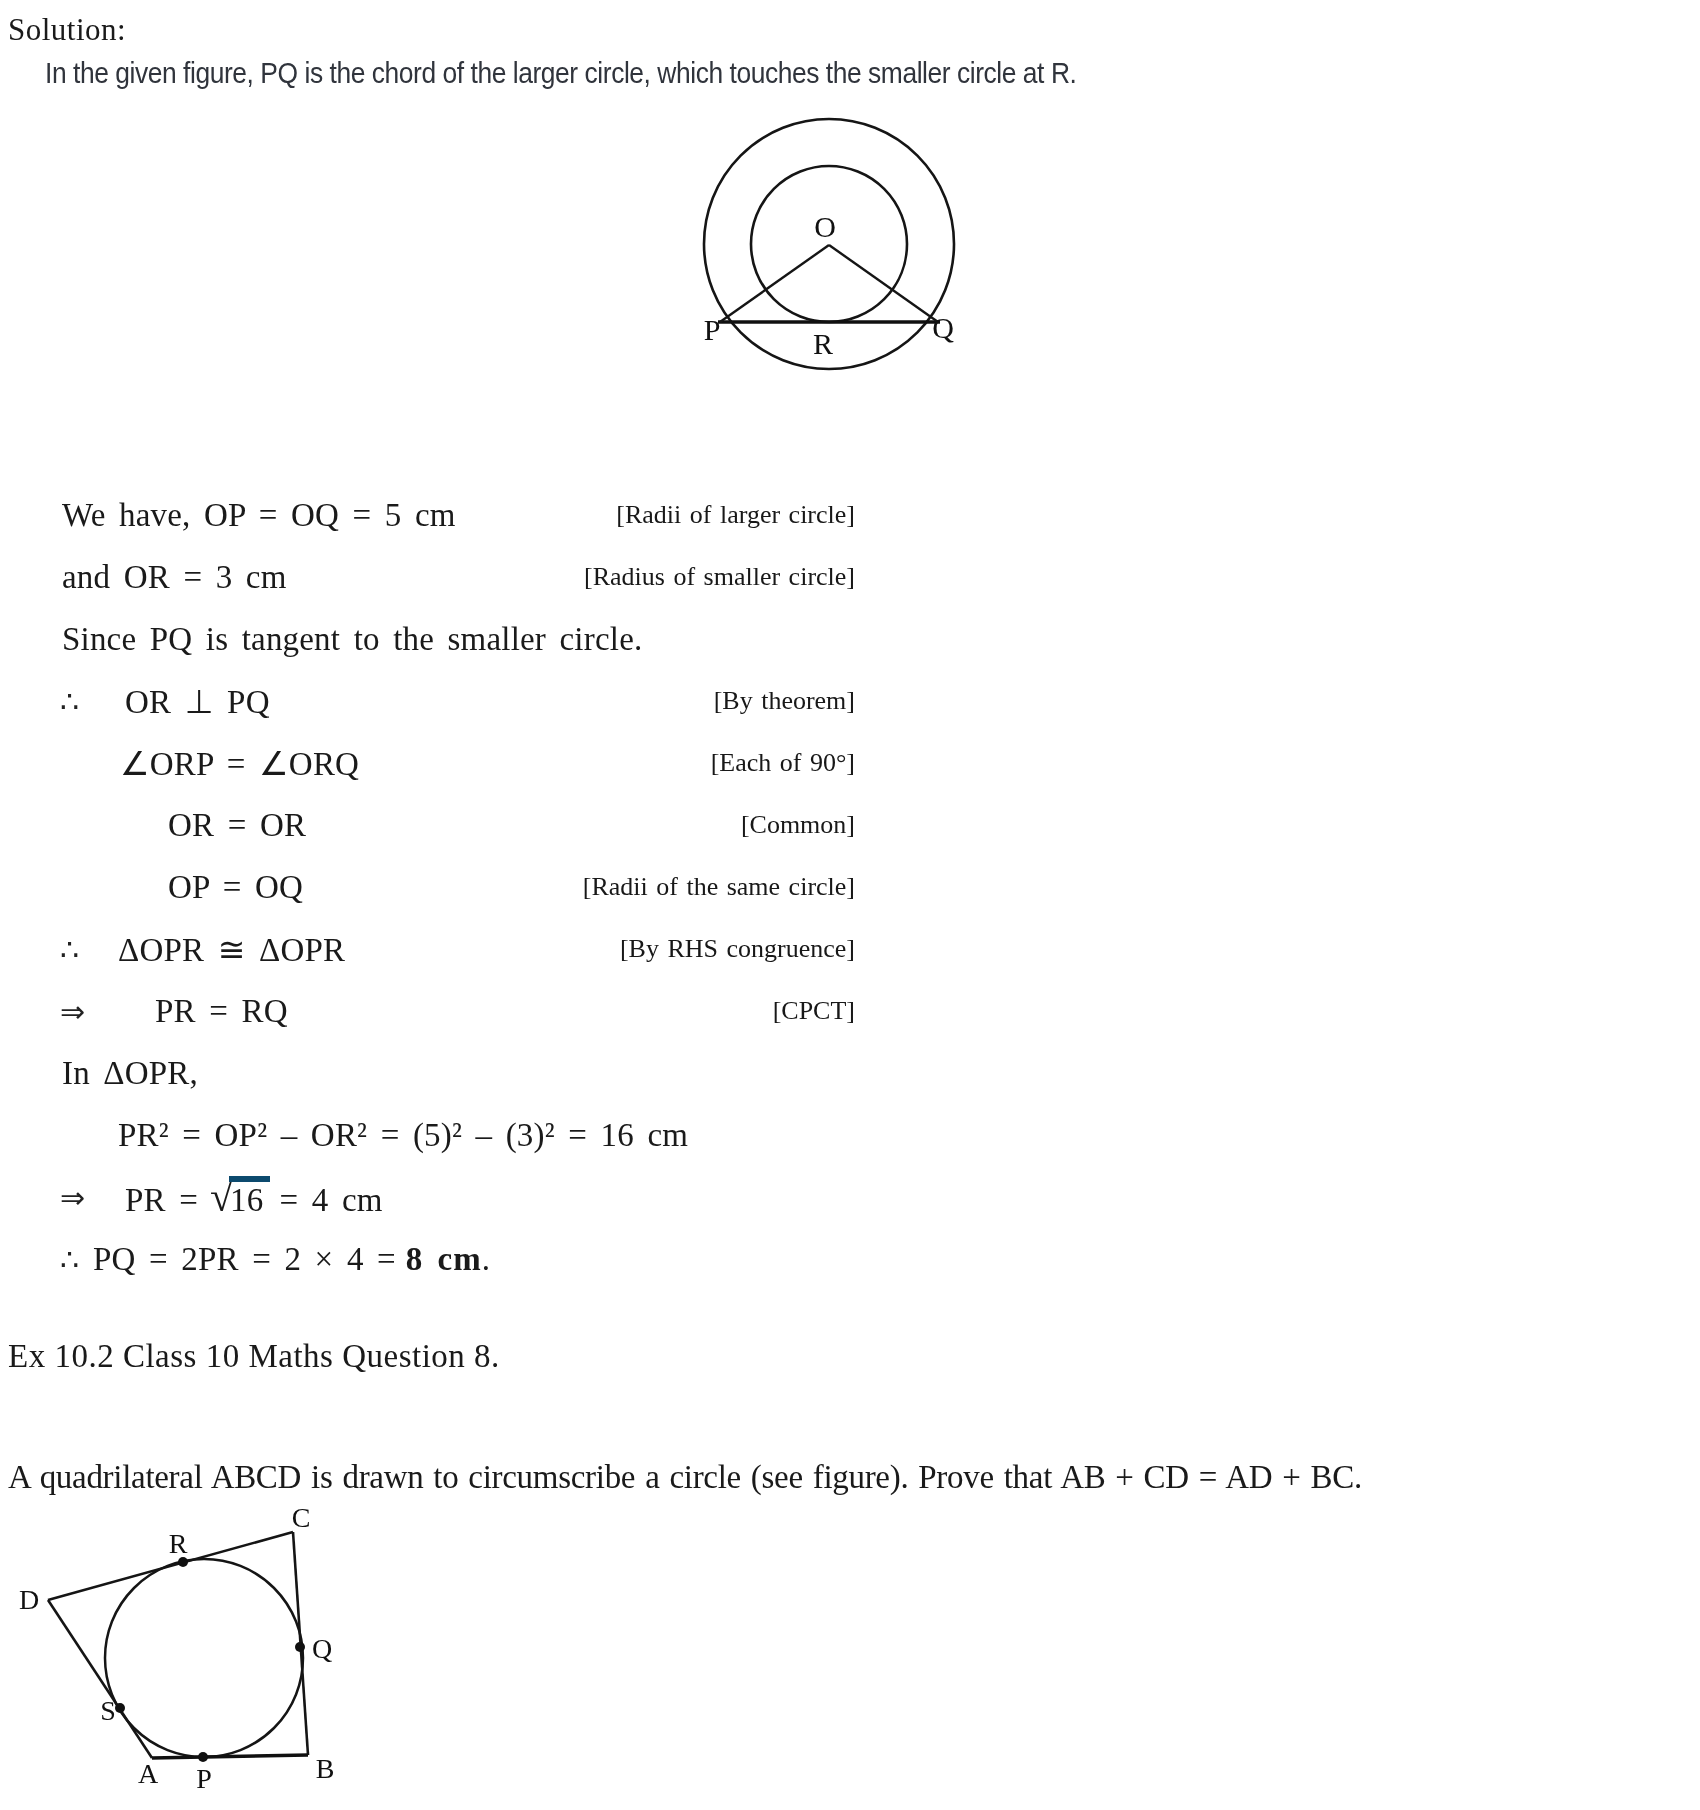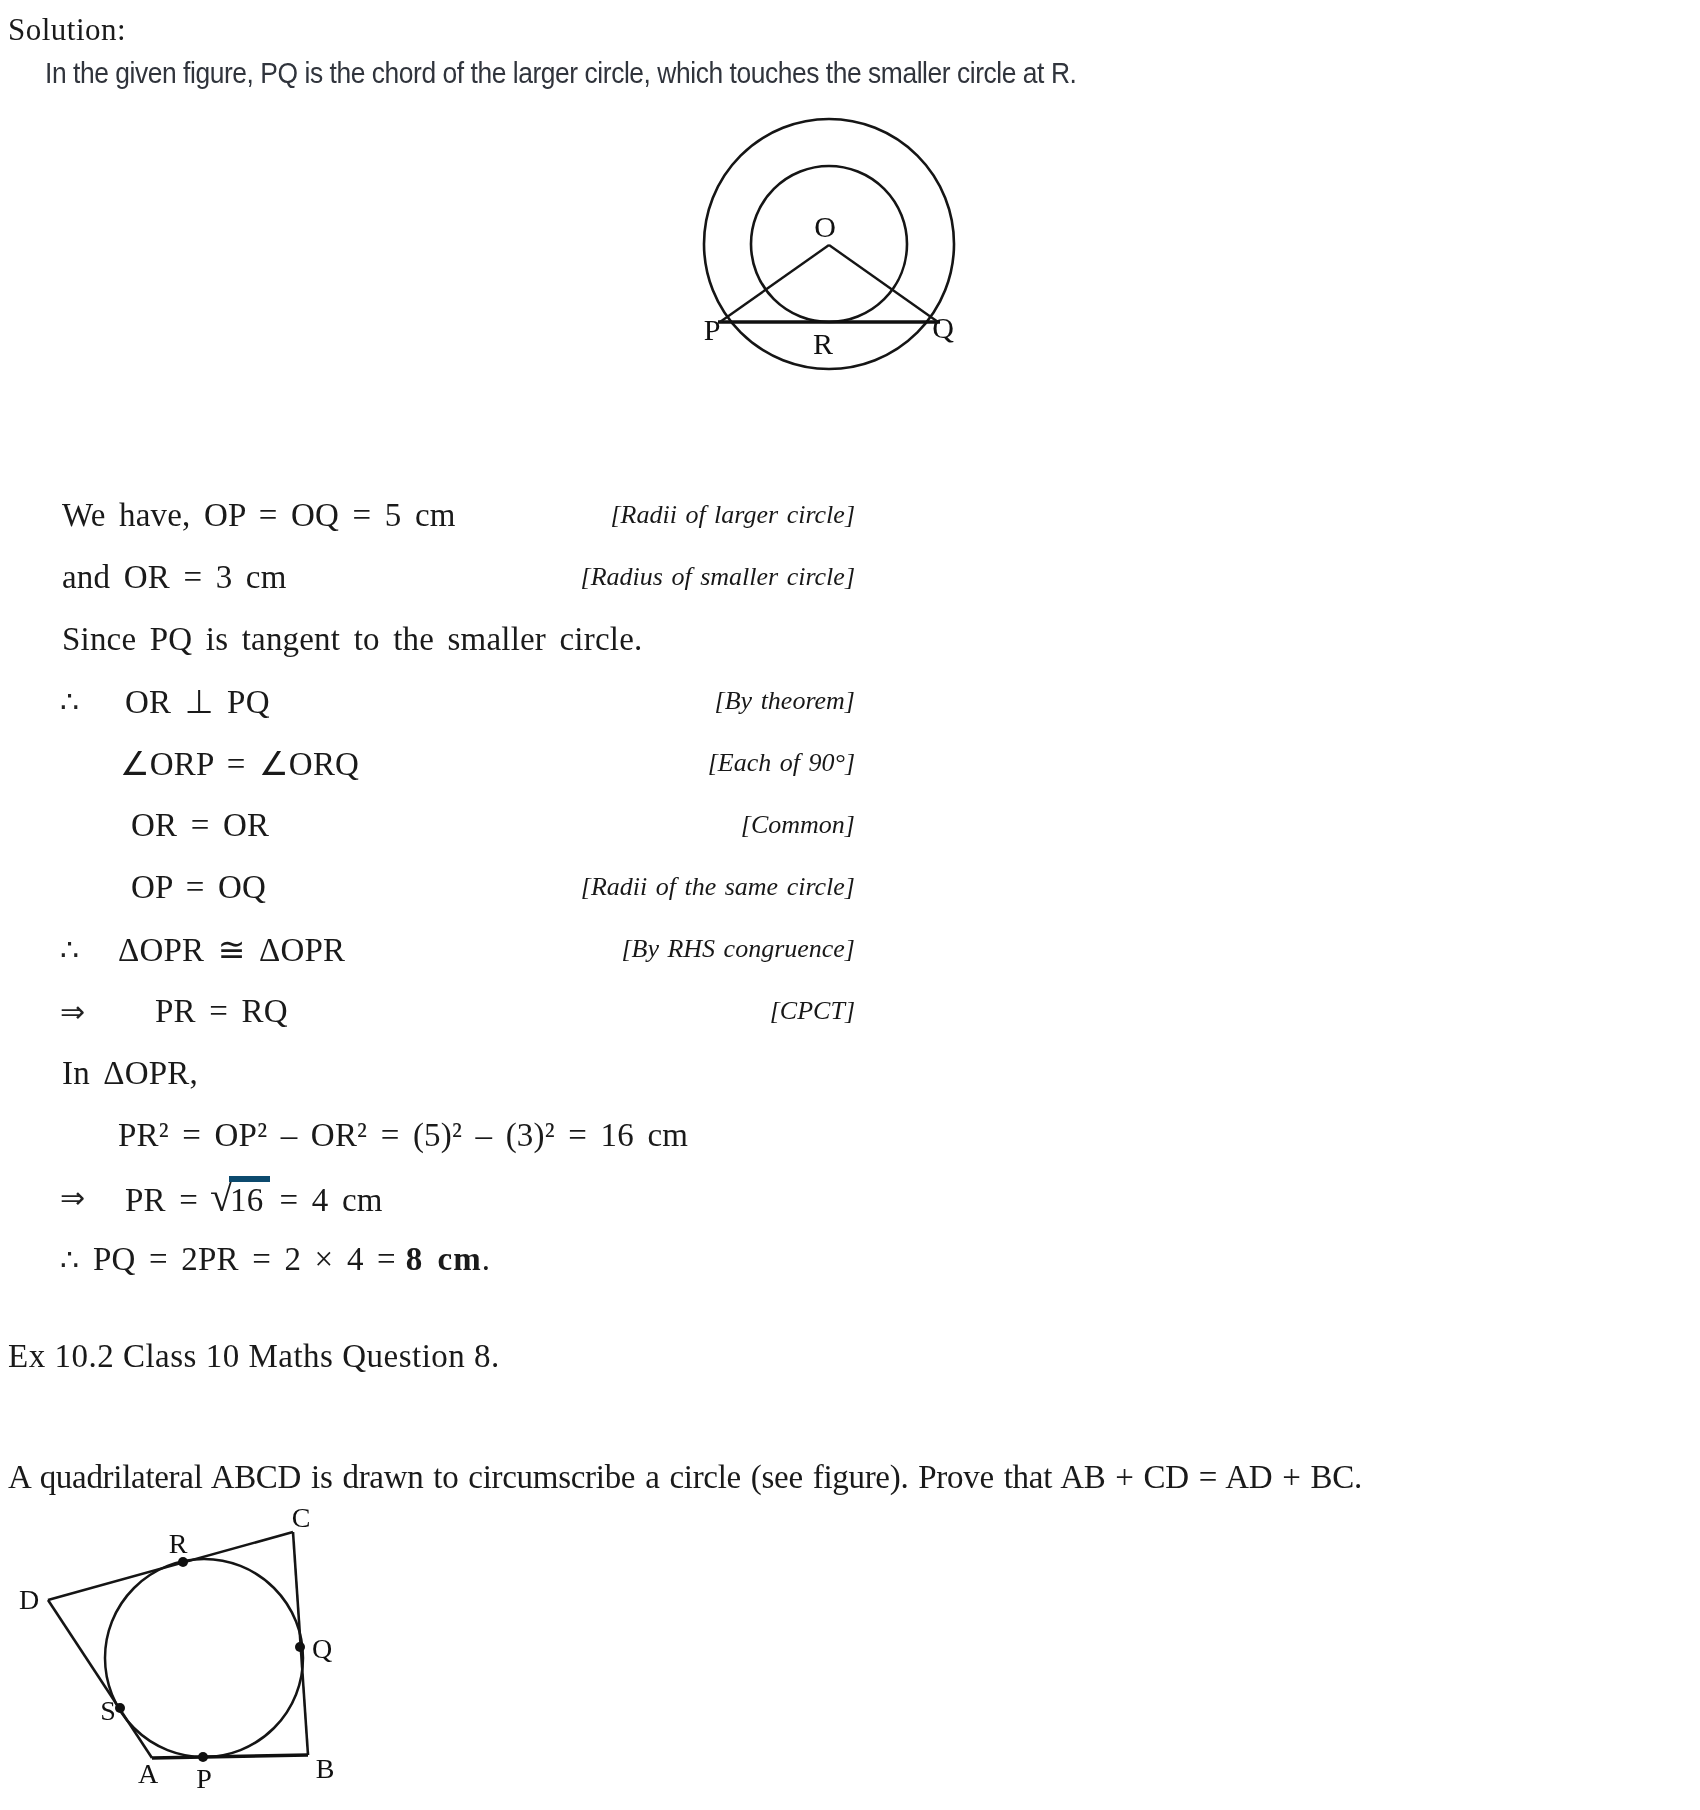--- a/index.html
+++ b/index.html
@@ -28,24 +28,24 @@
   .sol-row{
     position:relative;height:62px;display:flex;align-items:center;
     font-size:33px;white-space:nowrap;
   }
   .sol-row .marker{
     position:absolute;left:5px;font-size:30px;color:#222;
   }
   .sol-row .marker:empty{display:none;}
   .mtext{word-spacing:5px;letter-spacing:.2px;}
   .reason{
-    margin-left:auto;font-size:26px;word-spacing:2px;color:#181818;font-style:italic;
+    margin-left:auto;font-size:26px;word-spacing:2px;color:#181818;
   }
   .i7{margin-left:7px}.i38{margin-left:38px}.i63{margin-left:63px}
-  .i65{margin-left:65px}.i70{margin-left:70px}.i100{margin-left:100px}.i113{margin-left:76px}
+  .i65{margin-left:65px}.i70{margin-left:70px}.i100{margin-left:100px}.i113{margin-left:113px}
   .radical{font-size:42px;line-height:0;margin-left:12px;letter-spacing:0;}
   .radicand{
     display:inline-block;border-top:6px solid #0c4a6e;line-height:1.05;
     padding:1px 6px 0 1px;margin-left:-4px;
   }
   .sqrt-tail{margin-left:10px;}
   .bold-val{font-weight:bold;margin-left:10px;letter-spacing:1px;}
   
   .q-heading{
     position:absolute;left:8px;top:1338px;font-size:33px;letter-spacing:.5px;white-space:nowrap;

